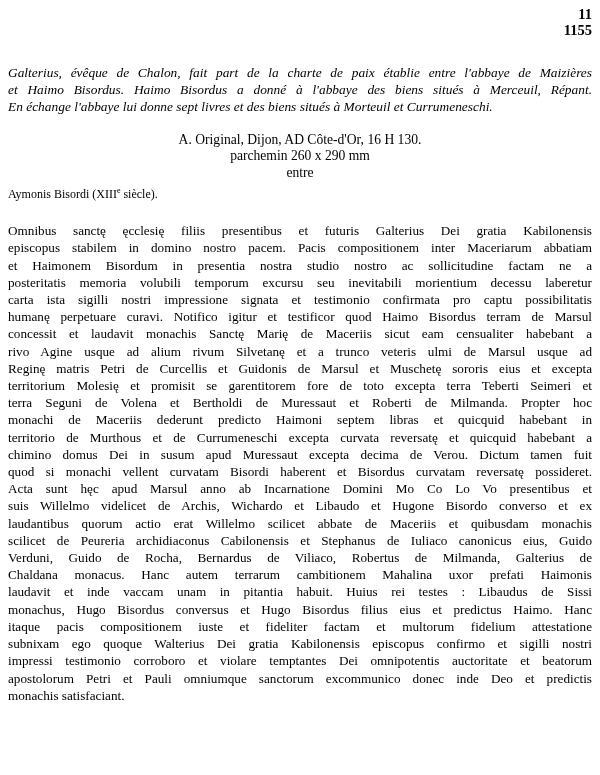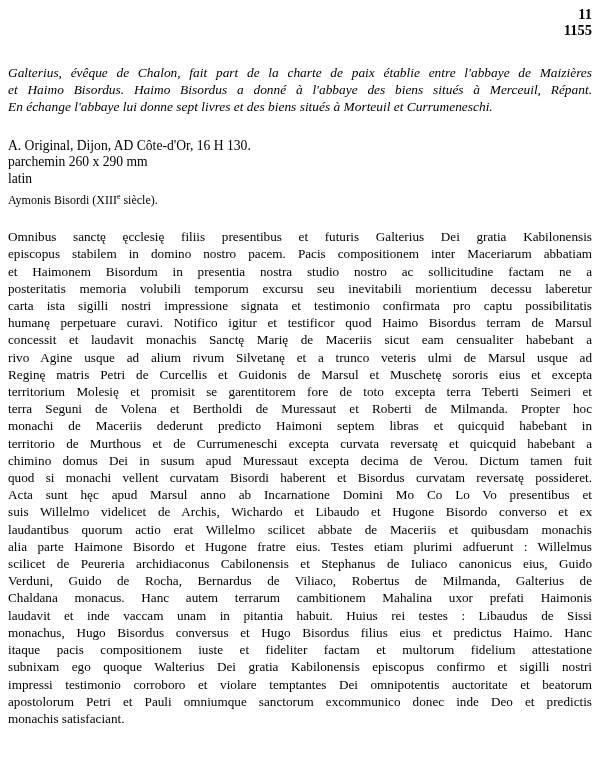--- a/index.html
+++ b/index.html
@@ -26,23 +26,24 @@
     line-height: 17px;
   }
   .jline {
     text-align: justify;
     text-align-last: justify;
   }
   .jline.last {
     text-align-last: left;
   }
   .source {
-    margin-top: 23px;
+    margin-top: 17px;
     font-size: 13.6px;
     line-height: 16.4px;
+    text-align: center;
   }
   .dorsal {
     margin-top: 6px;
     font-size: 12px;
     line-height: 14px;
   }
   .dorsal sup {
     font-size: 8px;
     vertical-align: super;
     line-height: 0;
@@ -65,21 +66,21 @@
 
   <section class="summary">
     <div class="jline">Galterius, évêque de Chalon, fait part de la charte de paix établie entre l'abbaye de Maizières</div>
     <div class="jline">et Haimo Bisordus. Haimo Bisordus a donné à l'abbaye des biens situés à Merceuil, Répant.</div>
     <div class="jline last">En échange l'abbaye lui donne sept livres et des biens situés à Morteuil et Currumeneschi.</div>
   </section>
 
   <section class="source">
     <div>A. Original, Dijon, AD Côte-d'Or, 16 H 130.</div>
     <div>parchemin 260 x 290 mm</div>
-    <div>latin</div>
+    <div>entre</div>
   </section>
 
   <div class="dorsal">
     <span>Aymonis Bisordi (XIII</span><sup>e</sup><span> siècle).</span>
   </div>
 
   <section class="latin">
     <div class="jline">Omnibus sanctę ęcclesię filiis presentibus et futuris Galterius Dei gratia Kabilonensis</div>
     <div class="jline">episcopus stabilem in domino nostro pacem. Pacis compositionem inter Maceriarum abbatiam</div>
     <div class="jline">et Haimonem Bisordum in presentia nostra studio nostro ac sollicitudine factam ne a</div>
@@ -91,21 +92,20 @@
     <div class="jline">Reginę matris Petri de Curcellis et Guidonis de Marsul et Muschetę sororis eius et excepta</div>
     <div class="jline">territorium Molesię et promisit se garentitorem fore de toto excepta terra Teberti Seimeri et</div>
     <div class="jline">terra Seguni de Volena et Bertholdi de Muressaut et Roberti de Milmanda. Propter hoc</div>
     <div class="jline">monachi de Maceriis dederunt predicto Haimoni septem libras et quicquid habebant in</div>
     <div class="jline">territorio de Murthous et de Currumeneschi excepta curvata reversatę et quicquid habebant a</div>
     <div class="jline">chimino domus Dei in susum apud Muressaut excepta decima de Verou. Dictum tamen fuit</div>
     <div class="jline">quod si monachi vellent curvatam Bisordi haberent et Bisordus curvatam reversatę possideret.</div>
     <div class="jline">Acta sunt hęc apud Marsul anno ab Incarnatione Domini Mo Co Lo Vo presentibus et</div>
     <div class="jline">suis Willelmo videlicet de Archis, Wichardo et Libaudo et Hugone Bisordo converso et ex</div>
     <div class="jline">laudantibus quorum actio erat Willelmo scilicet abbate de Maceriis et quibusdam monachis</div>
-    <div class="jline">alia parte Haimone Bisordo et Hugone fratre eius. Testes etiam plurimi adfuerunt : Willelmus</div>
     <div class="jline">scilicet de Peureria archidiaconus Cabilonensis et Stephanus de Iuliaco canonicus eius, Guido</div>
     <div class="jline">Verduni, Guido de Rocha, Bernardus de Viliaco, Robertus de Milmanda, Galterius de</div>
     <div class="jline">Chaldana monacus. Hanc autem terrarum cambitionem Mahalina uxor prefati Haimonis</div>
     <div class="jline">laudavit et inde vaccam unam in pitantia habuit. Huius rei testes : Libaudus de Sissi</div>
     <div class="jline">monachus, Hugo Bisordus conversus et Hugo Bisordus filius eius et predictus Haimo. Hanc</div>
     <div class="jline">itaque pacis compositionem iuste et fideliter factam et multorum fidelium attestatione</div>
     <div class="jline">subnixam ego quoque Walterius Dei gratia Kabilonensis episcopus confirmo et sigilli nostri</div>
     <div class="jline">impressi testimonio corroboro et violare temptantes Dei omnipotentis auctoritate et beatorum</div>
     <div class="jline">apostolorum Petri et Pauli omniumque sanctorum excommunico donec inde Deo et predictis</div>
     <div class="jline last">monachis satisfaciant.</div>

